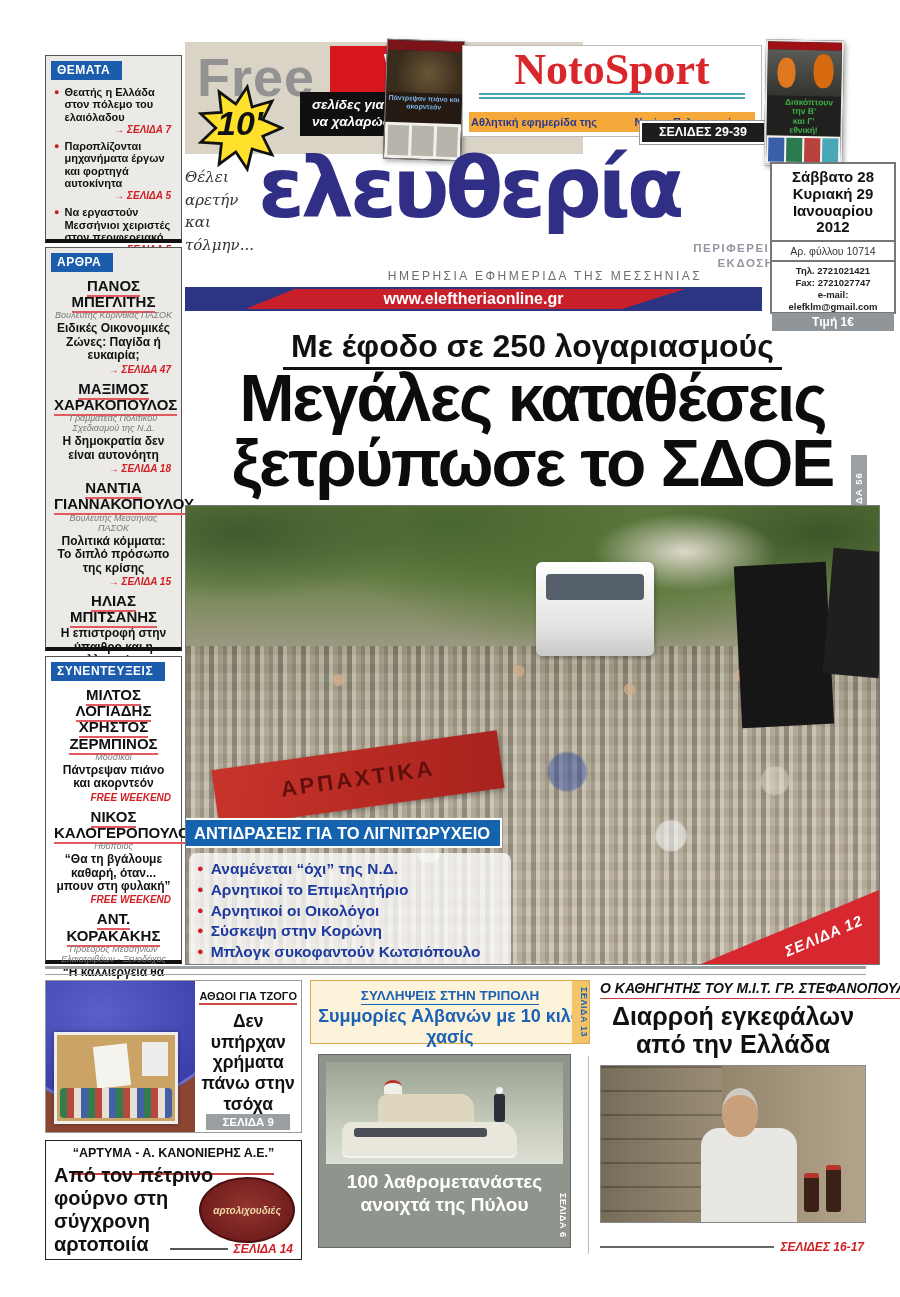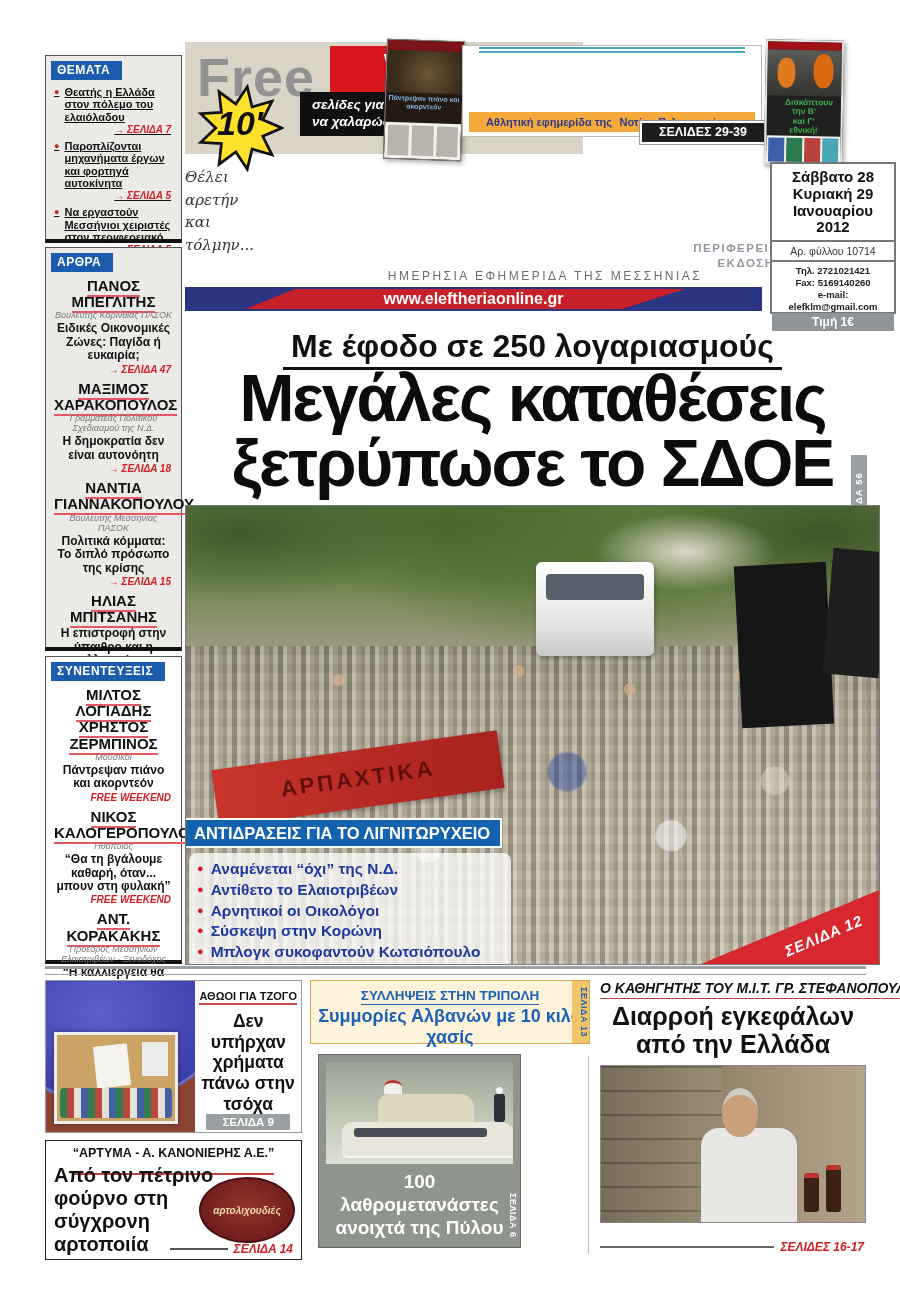--- a/index.html
+++ b/index.html
@@ -45,21 +45,21 @@
   .fw-thumb .cap{color:#7db4e8;font-size:7px;font-weight:bold;text-align:center;line-height:1.2;padding:2px;}
   .fw-thumb .bt{position:absolute;bottom:0;left:0;right:0;height:30px;background:#f2f0ea;
                 display:flex;gap:3px;padding:3px;}
   .fw-thumb .bt i{flex:1;background:#b9b4ab;}
 
   .ns-box{left:462px;top:45px;width:300px;height:92px;background:#fff;border:1px solid #bbb;box-sizing:border-box;}
   .ns-title{font-family:"Liberation Serif",serif;font-weight:bold;font-size:44px;color:#d8262b;
             text-align:center;line-height:1.0;margin-top:2px;}
   .ns-rule{height:2px;background:#49a7b8;margin:1px 16px 2px;}
   .ns-strip{position:absolute;bottom:4px;left:6px;right:6px;height:20px;background:#f6a93b;
-            display:flex;justify-content:space-between;align-items:center;padding:0 17px;
+            display:flex;justify-content:space-between;align-items:center;padding:0 2px;
             color:#2b3a8c;font-weight:bold;font-size:11px;}
   .ns-pages{left:640px;top:121px;width:122px;height:19px;background:#1d1d1d;color:#fff;font-weight:bold;
             font-size:12.5px;text-align:center;line-height:19px;border:2px solid #fff;
             box-shadow:0 0 0 1px #999;}
   .ns-thumb{left:765px;top:40px;width:74px;height:122px;background:#20201e;border:2px solid #e5e5e5;
             transform:rotate(1deg);box-shadow:2px 2px 5px rgba(0,0,0,.35);overflow:hidden;}
   .ns-thumb .r{height:8px;background:#a01116;}
   .ns-thumb .ph{height:46px;background:linear-gradient(180deg,#5a5a56,#33332f);position:relative;}
   .ns-thumb .o1,.ns-thumb .o2{position:absolute;background:#e07820;border-radius:45%;}
   .ns-thumb .o1{left:10px;top:8px;width:18px;height:30px;}
@@ -187,21 +187,21 @@
   .bak-page b{color:#d02025;font-size:12px;font-style:italic;}
 
   .trip{left:310px;top:980px;width:280px;height:64px;background:#fdf3da;border:1px solid #d9a94f;
         box-sizing:border-box;position:absolute;}
   .trip-strip{position:absolute;right:0;top:0;bottom:0;width:17px;background:#f3c468;color:#1b62b5;
               font-size:9px;font-weight:bold;writing-mode:vertical-rl;text-align:center;letter-spacing:.5px;}
   .trip-kicker{text-align:center;margin-top:7px;font-size:13.5px;font-weight:bold;color:#1b62b5;}
   .trip-kicker span{border-bottom:1.5px solid #1b62b5;padding-bottom:1px;}
   .trip-head{text-align:center;font-size:18px;font-weight:bold;color:#1b62b5;margin-top:3px;}
 
-  .boat{left:318px;top:1054px;width:203px;height:194px;background:#8f948d;border:1px solid #666;
+  .boat{left:318px;top:1054px;width:253px;height:194px;background:#8f948d;border:1px solid #666;
         box-sizing:border-box;position:absolute;padding:7px;}
   .boat-photo{height:102px;position:relative;overflow:hidden;
         background:linear-gradient(180deg,#9aa394 0%,#c2c8b8 55%,#dde0d4 100%);}
   .hull{position:absolute;left:16px;bottom:8px;width:175px;height:34px;background:#e9e7db;
         border-radius:10px 18px 6px 6px;box-shadow:0 2px 0 rgba(255,255,255,.7);}
   .hull .win{position:absolute;left:12px;top:6px;right:30px;height:9px;background:#4a4f57;border-radius:3px;}
   .canopy{position:absolute;left:52px;bottom:40px;width:96px;height:30px;background:#ded6bd;
           border-radius:10px 14px 0 0;}
   .sailor{position:absolute;left:168px;bottom:42px;width:11px;height:28px;background:#2a3038;border-radius:3px;}
   .sailor::before{content:"";position:absolute;top:-7px;left:2px;width:7px;height:7px;border-radius:50%;background:#f2f2f2;}
@@ -228,21 +228,21 @@
   .bottle2{right:24px;height:42px;border-top:5px solid #b8342c;}
   .mit-page{position:absolute;left:0;right:0;bottom:0;display:flex;align-items:center;gap:6px;}
   .mit-page .rule{flex:1;border-top:2px solid #666;}
   .mit-page b{color:#d02025;font-size:12px;font-style:italic;padding-right:2px;}
 </style>
 </head>
 <body>
 
 <div id="page">
 
-  <div class="sb-box" style="top:55px;height:188px;text-decoration:underline;">
+  <div class="sb-box" style="top:55px;height:188px;">
     <div class="sb-tab">ΘΕΜΑΤΑ</div>
     <div class="sb-content">
       <div class="them-item">
         <span class="dot">●</span>
         <span>Θεατής η Ελλάδα στον πόλεμο του ελαιόλαδου</span>
       </div>
       <div class="pageref"><span>→</span> <span>ΣΕΛΙΔΑ 7</span></div>
       <div class="them-item">
         <span class="dot">●</span>
         <span>Παροπλίζονται μηχανήματα έργων και φορτηγά αυτοκίνητα</span>
@@ -333,20 +333,21 @@
     <div class="ph"></div>
     <div class="cap">Πάντρεψαν πιάνο και ακορντεόν</div>
     <div class="bt">
         <i></i>
         <i></i>
         <i></i>
       </div>
   </div>
 
   <div class="abs ns-box">
+    <div class="ns-title">NotoSport</div>
     <div class="ns-rule"></div>
     <div class="ns-rule"></div>
     <div class="ns-strip">
       <span>Αθλητική εφημερίδα της</span>
       <span>Νοτίου Πελοποννήσου</span>
     </div>
   </div>
   <div class="abs ns-pages">ΣΕΛΙΔΕΣ 29-39</div>
   <div class="abs ns-thumb">
     <div class="r"></div>
@@ -361,41 +362,42 @@
         <i style="background:#b8433c"></i>
         <i style="background:#49a7b8"></i>
     </div>
   </div>
 
   <div class="abs motto">
     <div>Θέλει</div>
     <div>αρετήν</div>
     <div>και τόλμην...</div>
   </div>
+  <div class="abs logo">ελευθερία</div>
   <div class="abs mh-sub">ΗΜΕΡΗΣΙΑ ΕΦΗΜΕΡΙΔΑ ΤΗΣ ΜΕΣΣΗΝΙΑΣ</div>
   <div class="abs web-bar">
     <i class="capL"></i>
     <i class="capR"></i>
     <div class="t">www.eleftheriaonline.gr</div>
   </div>
   <div class="abs regional">
     <div>ΠΕΡΙΦΕΡΕΙΑΚΗ</div>
     <div>ΕΚΔΟΣΗ</div>
   </div>
   <div class="abs date-box">
     <div class="db-date">
       <div>Σάββατο 28</div>
       <div>Κυριακή 29</div>
       <div>Ιανουαρίου</div>
       <div>2012</div>
     </div>
     <div class="db-issue">Αρ. φύλλου 10714</div>
     <div class="db-contact">
       <div>Τηλ. 2721021421</div>
-      <div>Fax: 5169140260</div>
+      <div>Fax: 2721027747</div>
       <div>e-mail:</div>
       <div>elefklm@gmail.com</div>
     </div>
     <div class="db-price">Τιμή 1€</div>
   </div>
 
   <div class="abs kicker"><span>Με έφοδο σε 250 λογαριασμούς</span></div>
   <div class="abs headline">
     <div>Μεγάλες καταθέσεις</div>
     <div>ξετρύπωσε το ΣΔΟΕ</div>
@@ -414,21 +416,21 @@
       <span>ΑΡΠΑΧΤΙΚΑ</span>
     </div>
     <div class="pb-banner">ΑΝΤΙΔΡΑΣΕΙΣ ΓΙΑ ΤΟ ΛΙΓΝΙΤΩΡΥΧΕΙΟ</div>
     <div class="pb-panel">
       <div class="pb-item">
           <span class="dot">●</span>
           <span>Αναμένεται “όχι” της Ν.Δ.</span>
         </div>
       <div class="pb-item">
           <span class="dot">●</span>
-          <span>Αντίθετο το Ελαιοτριβέων</span>
+          <span>Αρνητικοί το Επιμελητήριο</span>
         </div>
       <div class="pb-item">
           <span class="dot">●</span>
           <span>Αρνητικοί οι Οικολόγοι</span>
         </div>
       <div class="pb-item">
           <span class="dot">●</span>
           <span>Σύσκεψη στην Κορώνη</span>
         </div>
       <div class="pb-item">

